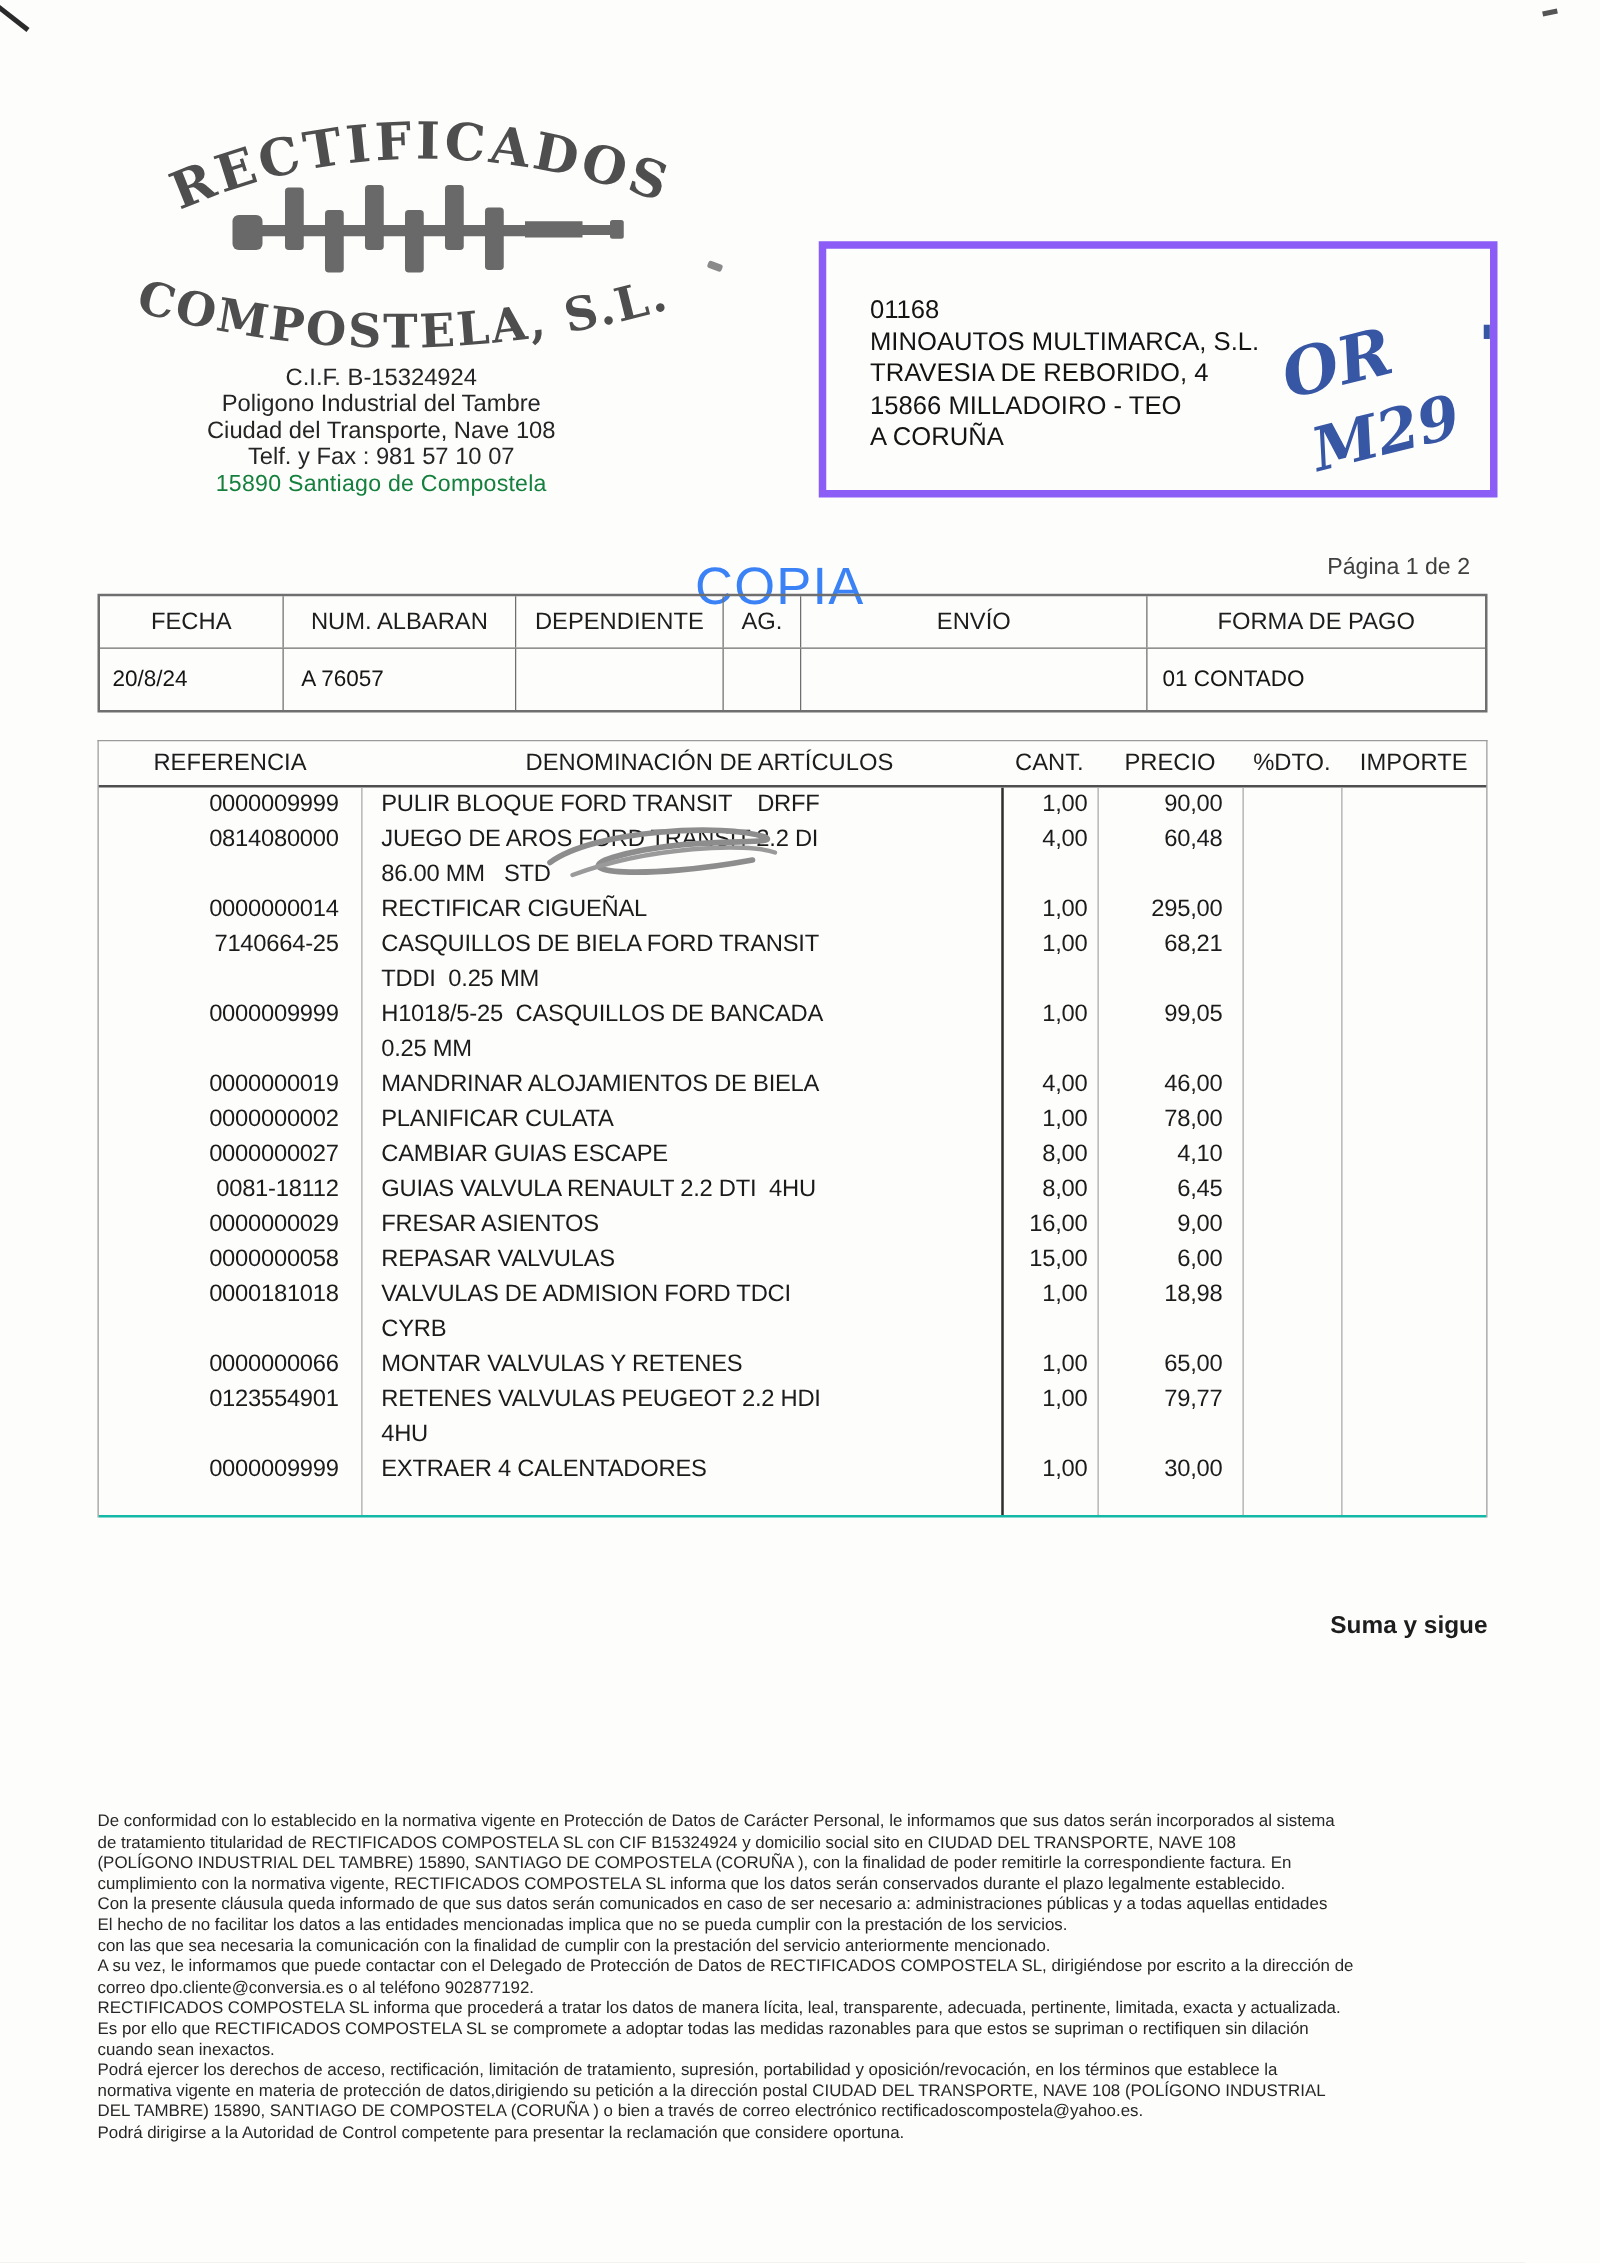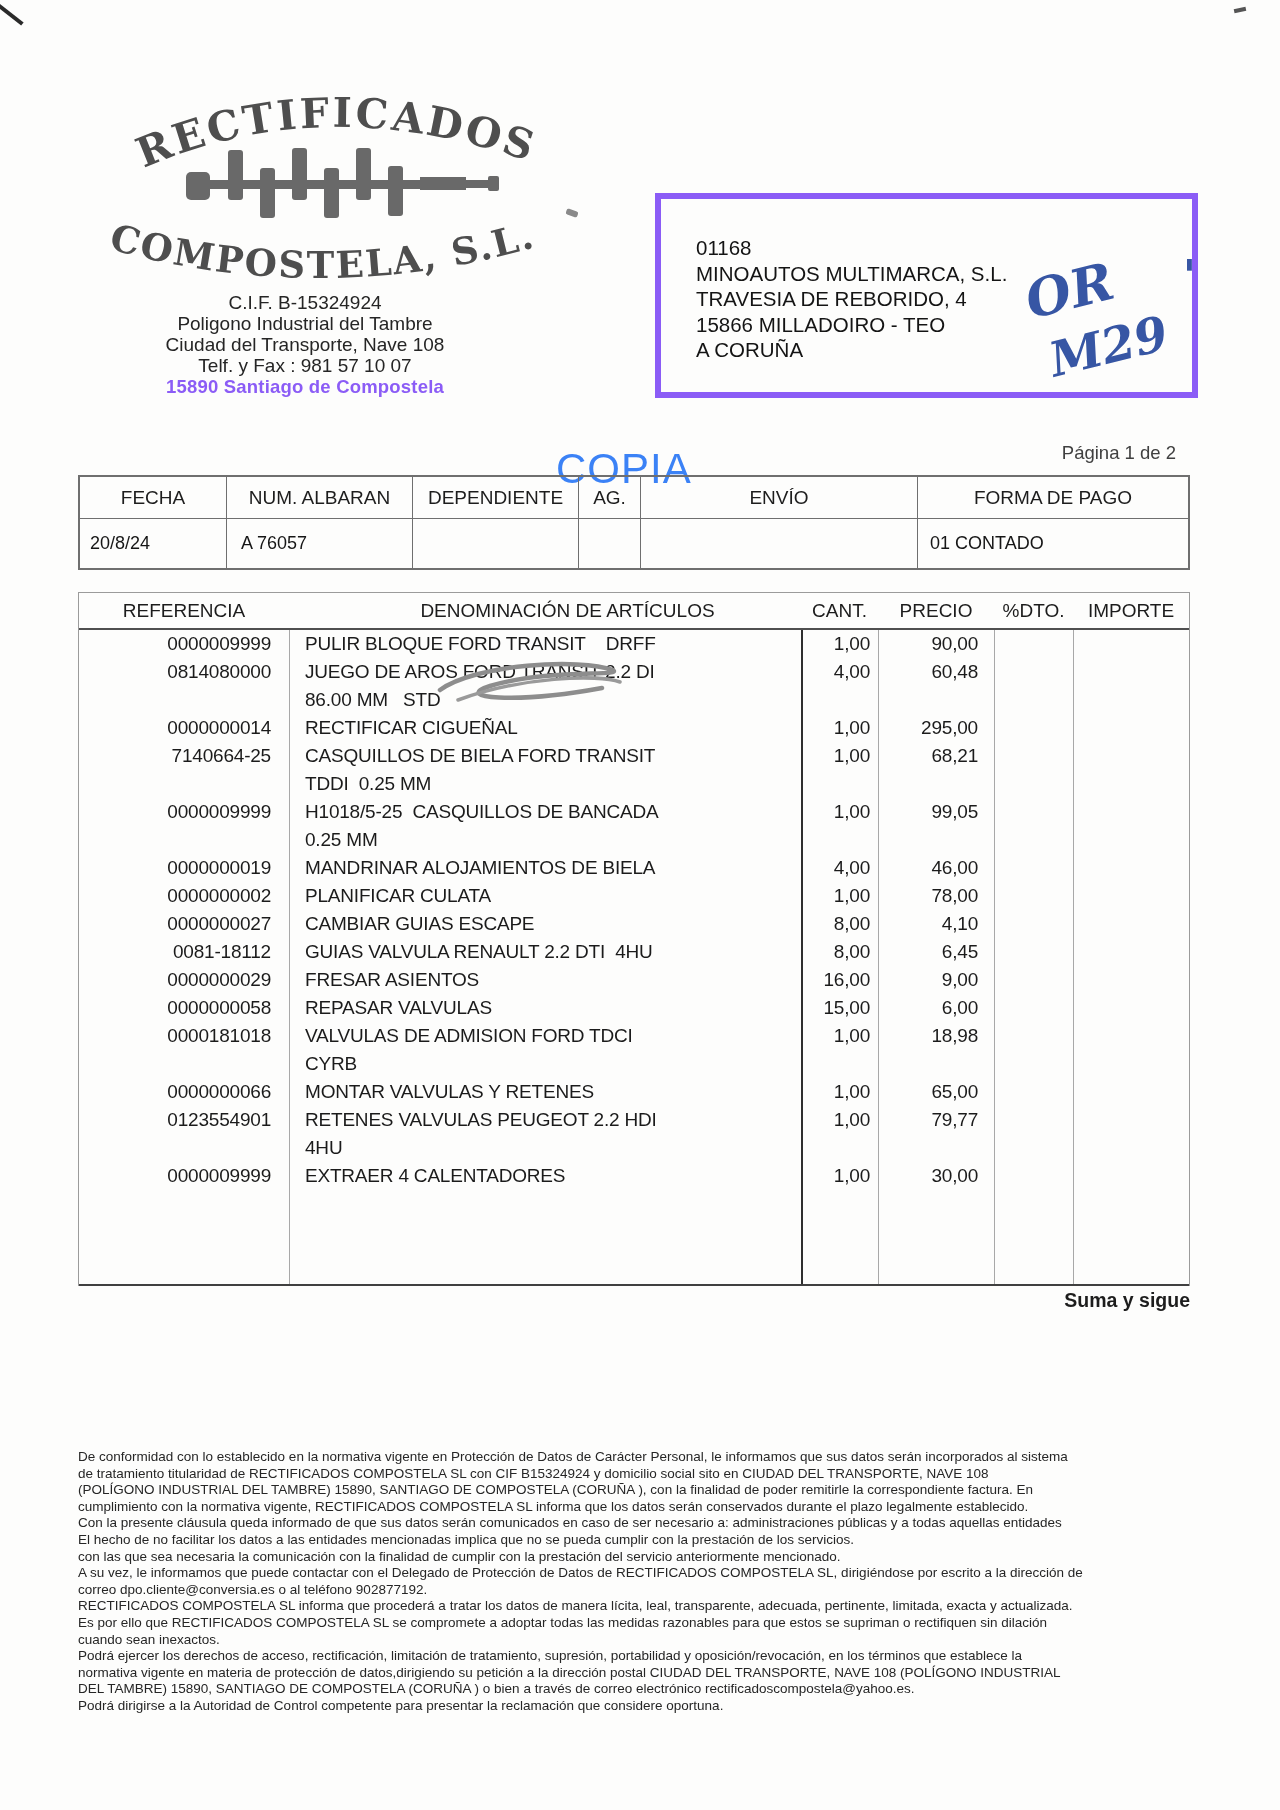--- a/index.html
+++ b/index.html
@@ -22,21 +22,21 @@
   
   .logo { position:absolute; left:90px; top:70px; width:470px; height:235px; }
   .logo-arc { font-family:"DejaVu Serif", serif; font-weight:bold; fill:#4e4e4e; }
   .arc-top { font-size:41px; letter-spacing:3px; }
   .arc-bot { font-size:37px; letter-spacing:2px; }
 
   .company-info {
     position:absolute; left:90px; top:292px; width:430px;
     text-align:center; font-size:19px; line-height:21px; color:#252525;
   }
-  .company-info .bold { font-weight:bold; font-size:18.5px; letter-spacing:0.2px; color:#8b5cf6;}
+  .company-info .bold { font-weight:normal; font-size:18.5px; letter-spacing:0.2px; color:#15803d;}
 
   .customer-box {
     position:absolute; left:655px; top:193px; width:543px; height:205px;
     border:6px solid #8b5cf6; background:transparent;
     padding:36px 0 0 35px;
     font-size:20.5px; line-height:25.5px; color:#141414;
   }
 
   .handnote { position:absolute; left:1005px; top:238px; width:205px; height:145px; }
   .hand { font-family:"DejaVu Serif", serif; font-style:italic; font-weight:600; fill:#3756a4; }
@@ -66,21 +66,21 @@
   .it-vals .w-fecha{padding-left:10px;} .it-vals .w-num{padding-left:14px;} .it-vals .it-cell:last-child{padding-left:12px;}
 
   
   .items-table {
     position:absolute; left:78px; top:592px; width:1112px;
     border-top:1px solid #9b9b9b; border-left:1px solid #9b9b9b; border-right:1px solid #9b9b9b;
   }
   .items-head { display:flex; height:37px; align-items:center; border-bottom:2px solid #4f4f4f; font-size:19px; color:#1c1c1c;}
   .ih { text-align:center; }
   .ih-ref{width:210px;} .ih-denom{width:512px; padding-left:45px;} .ih-cant{width:77px;} .ih-precio{width:116px;} .ih-dto{width:79px;} .ih-imp{width:116px;}
-  .items-body { position:relative; height:656px; border-bottom:2px solid #404040; overflow:hidden; }
+  .items-body { position:relative; height:584px; border-bottom:2px solid #14b8a6; overflow:hidden; }
   .vl { position:absolute; top:0; bottom:0; width:1px; background:#a8a8a8; }
   .vl.dark { width:2px; background:#2e2e2e; }
   .item-row { display:flex; font-size:19px; line-height:28px; letter-spacing:-0.2px; color:#1b1b1b; }
   .c-ref{width:210px; text-align:right; padding-right:18px;}
   .c-desc{width:512px; padding-left:16px; white-space:pre;}
   .c-cant{width:77px; text-align:right; padding-right:8px;}
   .c-precio{width:116px; text-align:right; padding-right:16px;}
   .c-dto{width:79px;} .c-imp{width:116px;}
   .d-line{ white-space:pre; }
 

